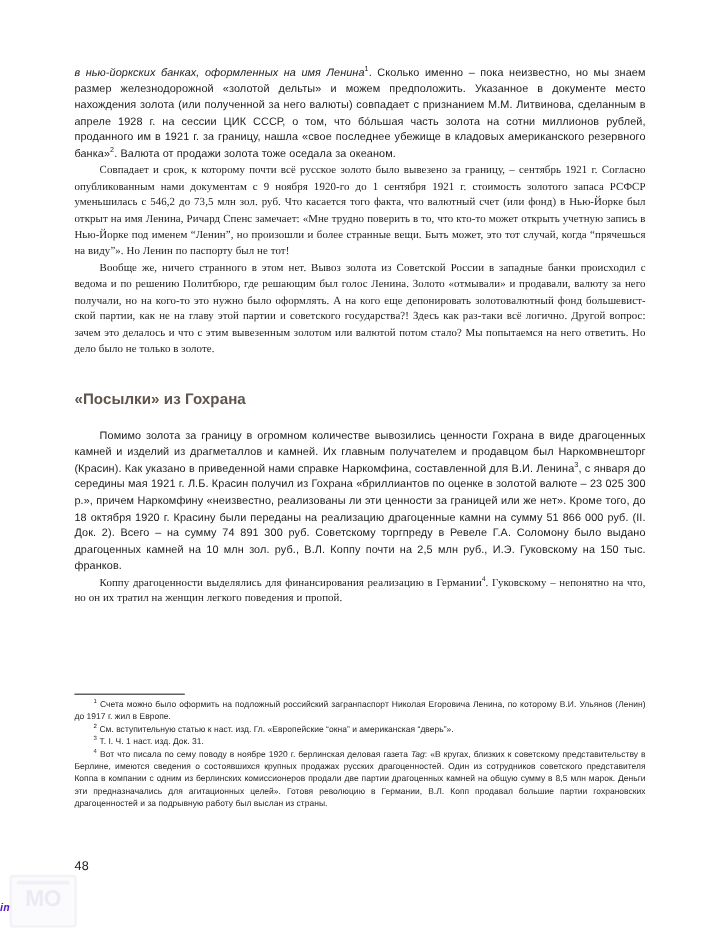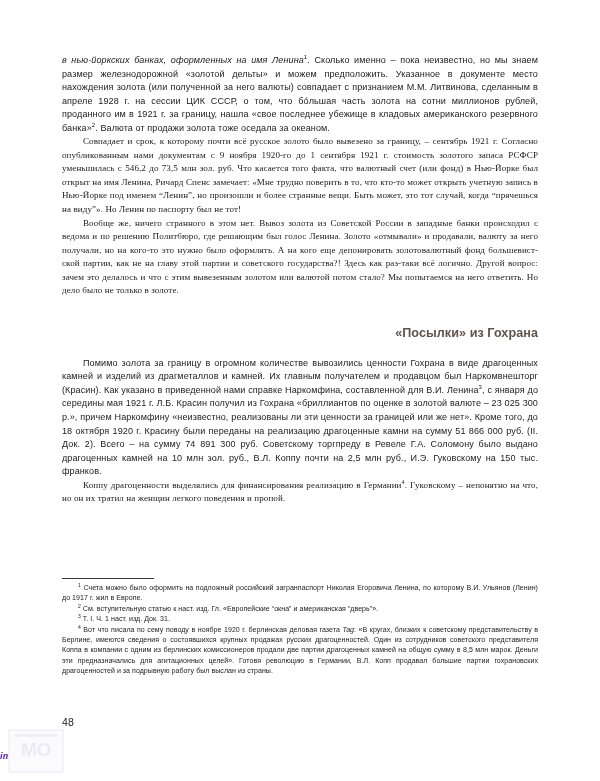--- a/index.html
+++ b/index.html
@@ -62,21 +62,20 @@
   }
 
   
   h2.section-head {
     margin: 0;
     font-size: 12.6px;
     font-weight: bold;
     color: #5f554c;
     letter-spacing: 0.005em;
     line-height: 16px;
-    text-align: right;
   }
   .head-gap-top { height: 27px; }
   .head-gap-bottom { height: 16px; }
 
   
   .footnote-wrap {
     position: absolute;
     left: 62px;
     top: 578px;
     width: 476px;

